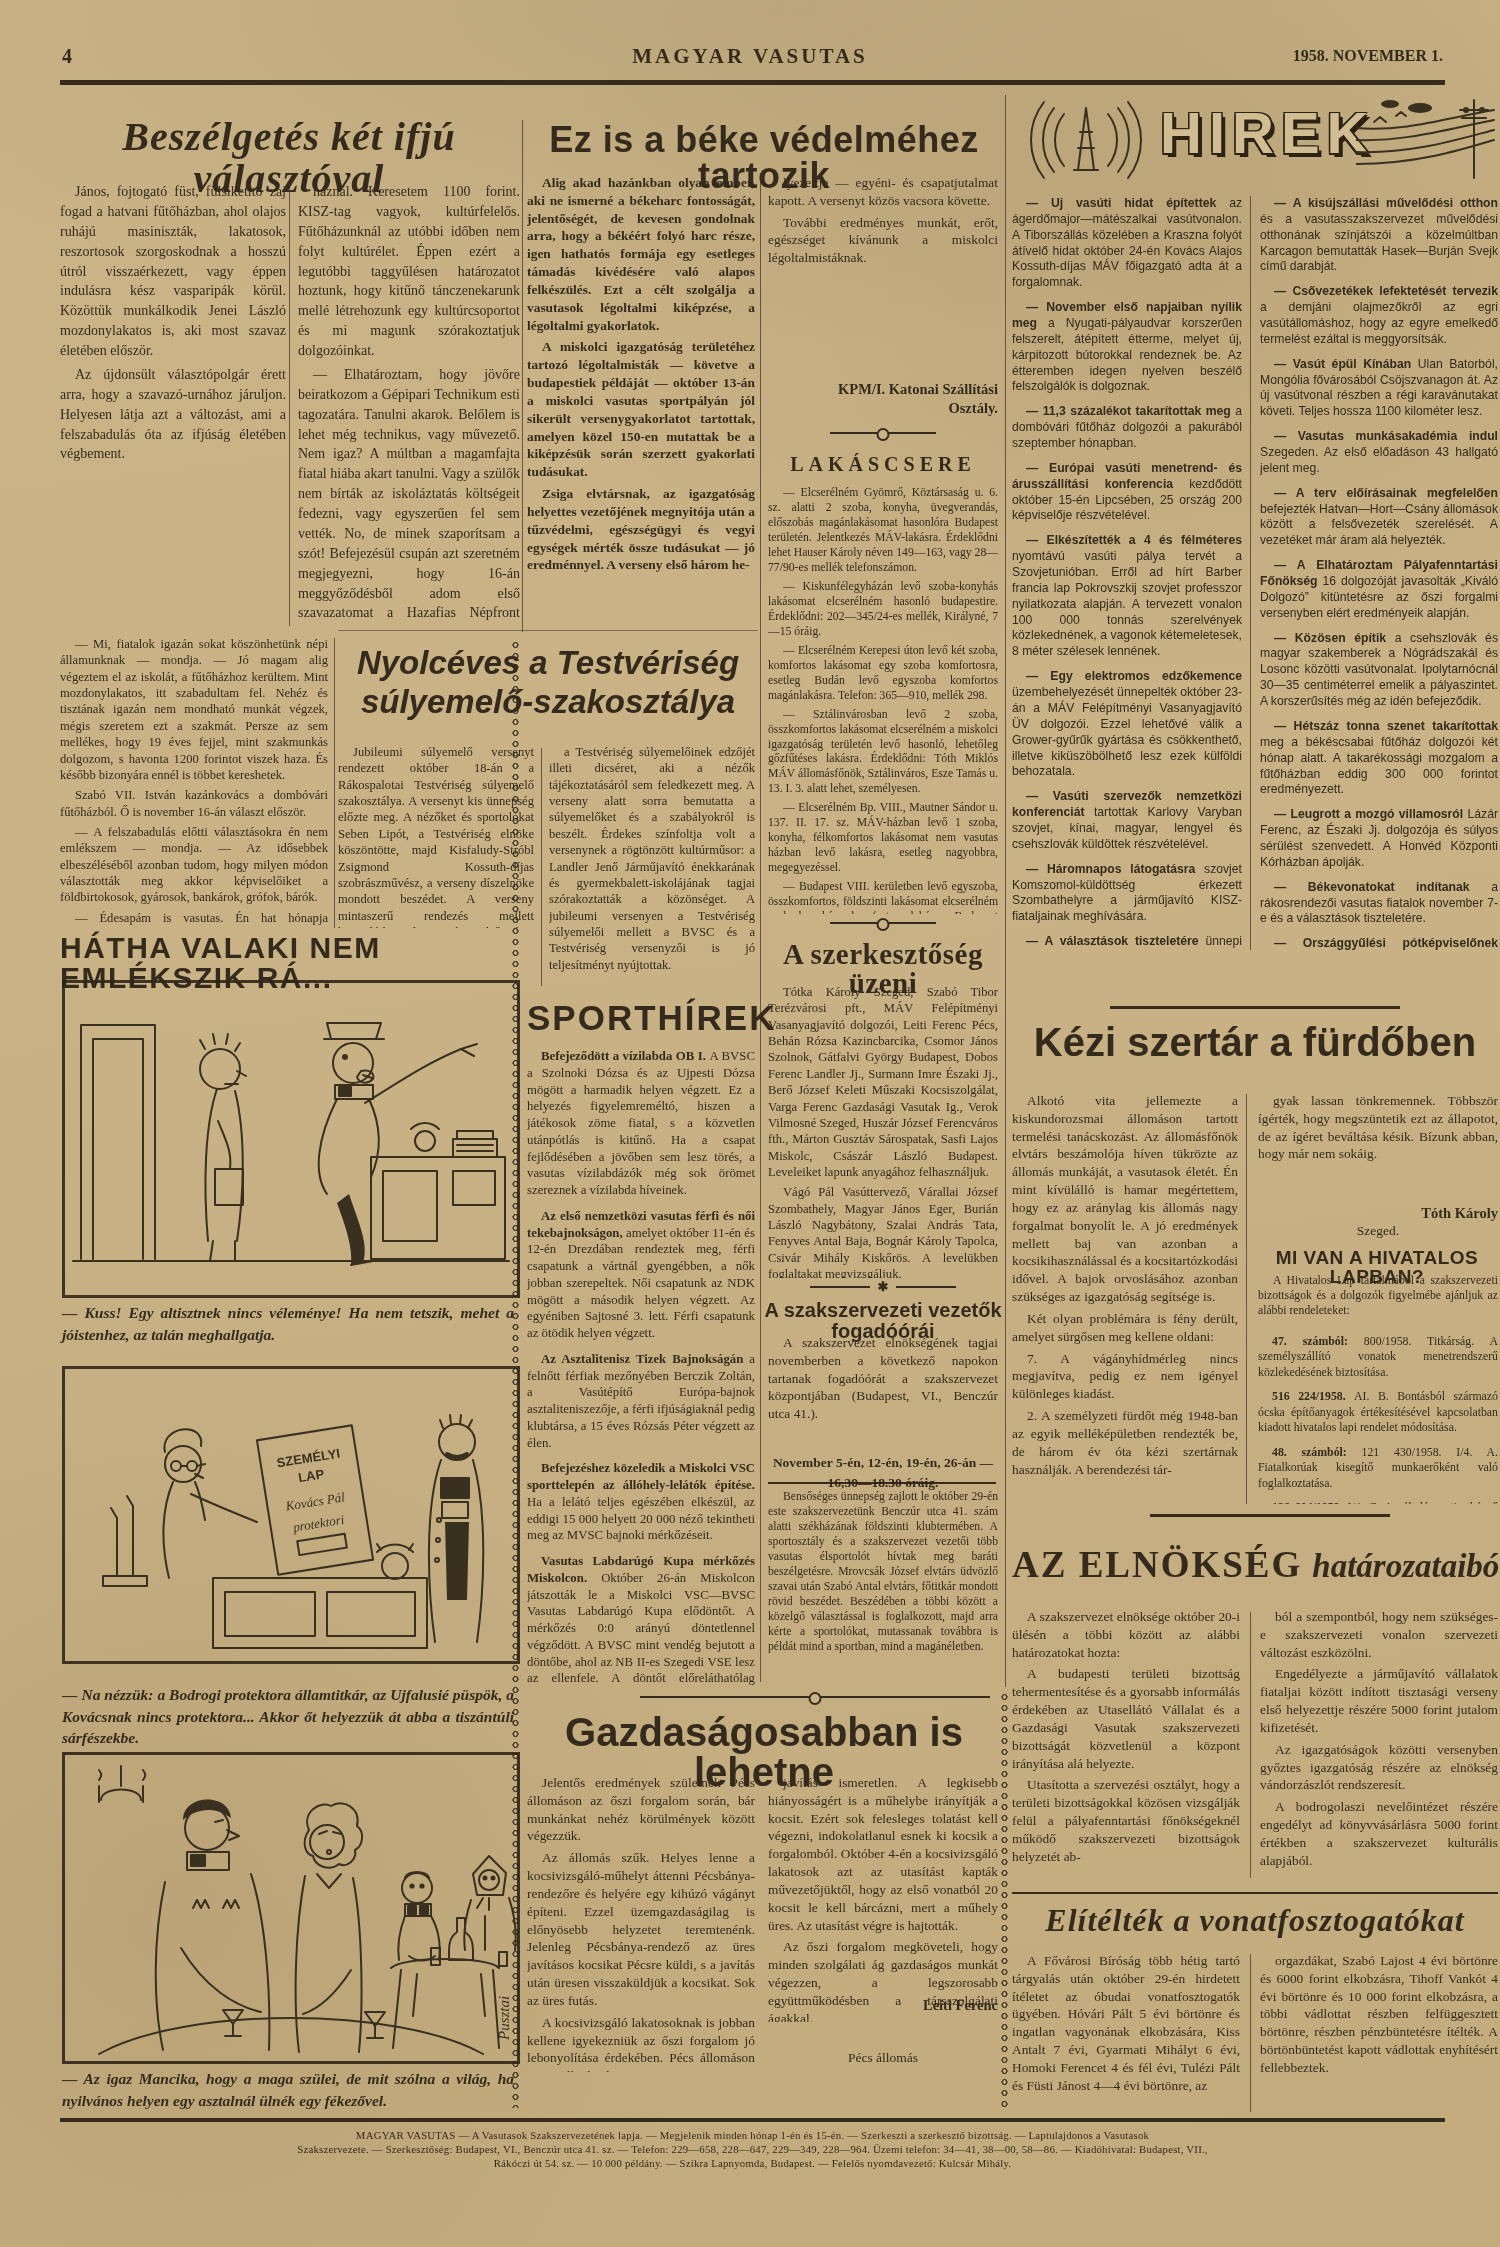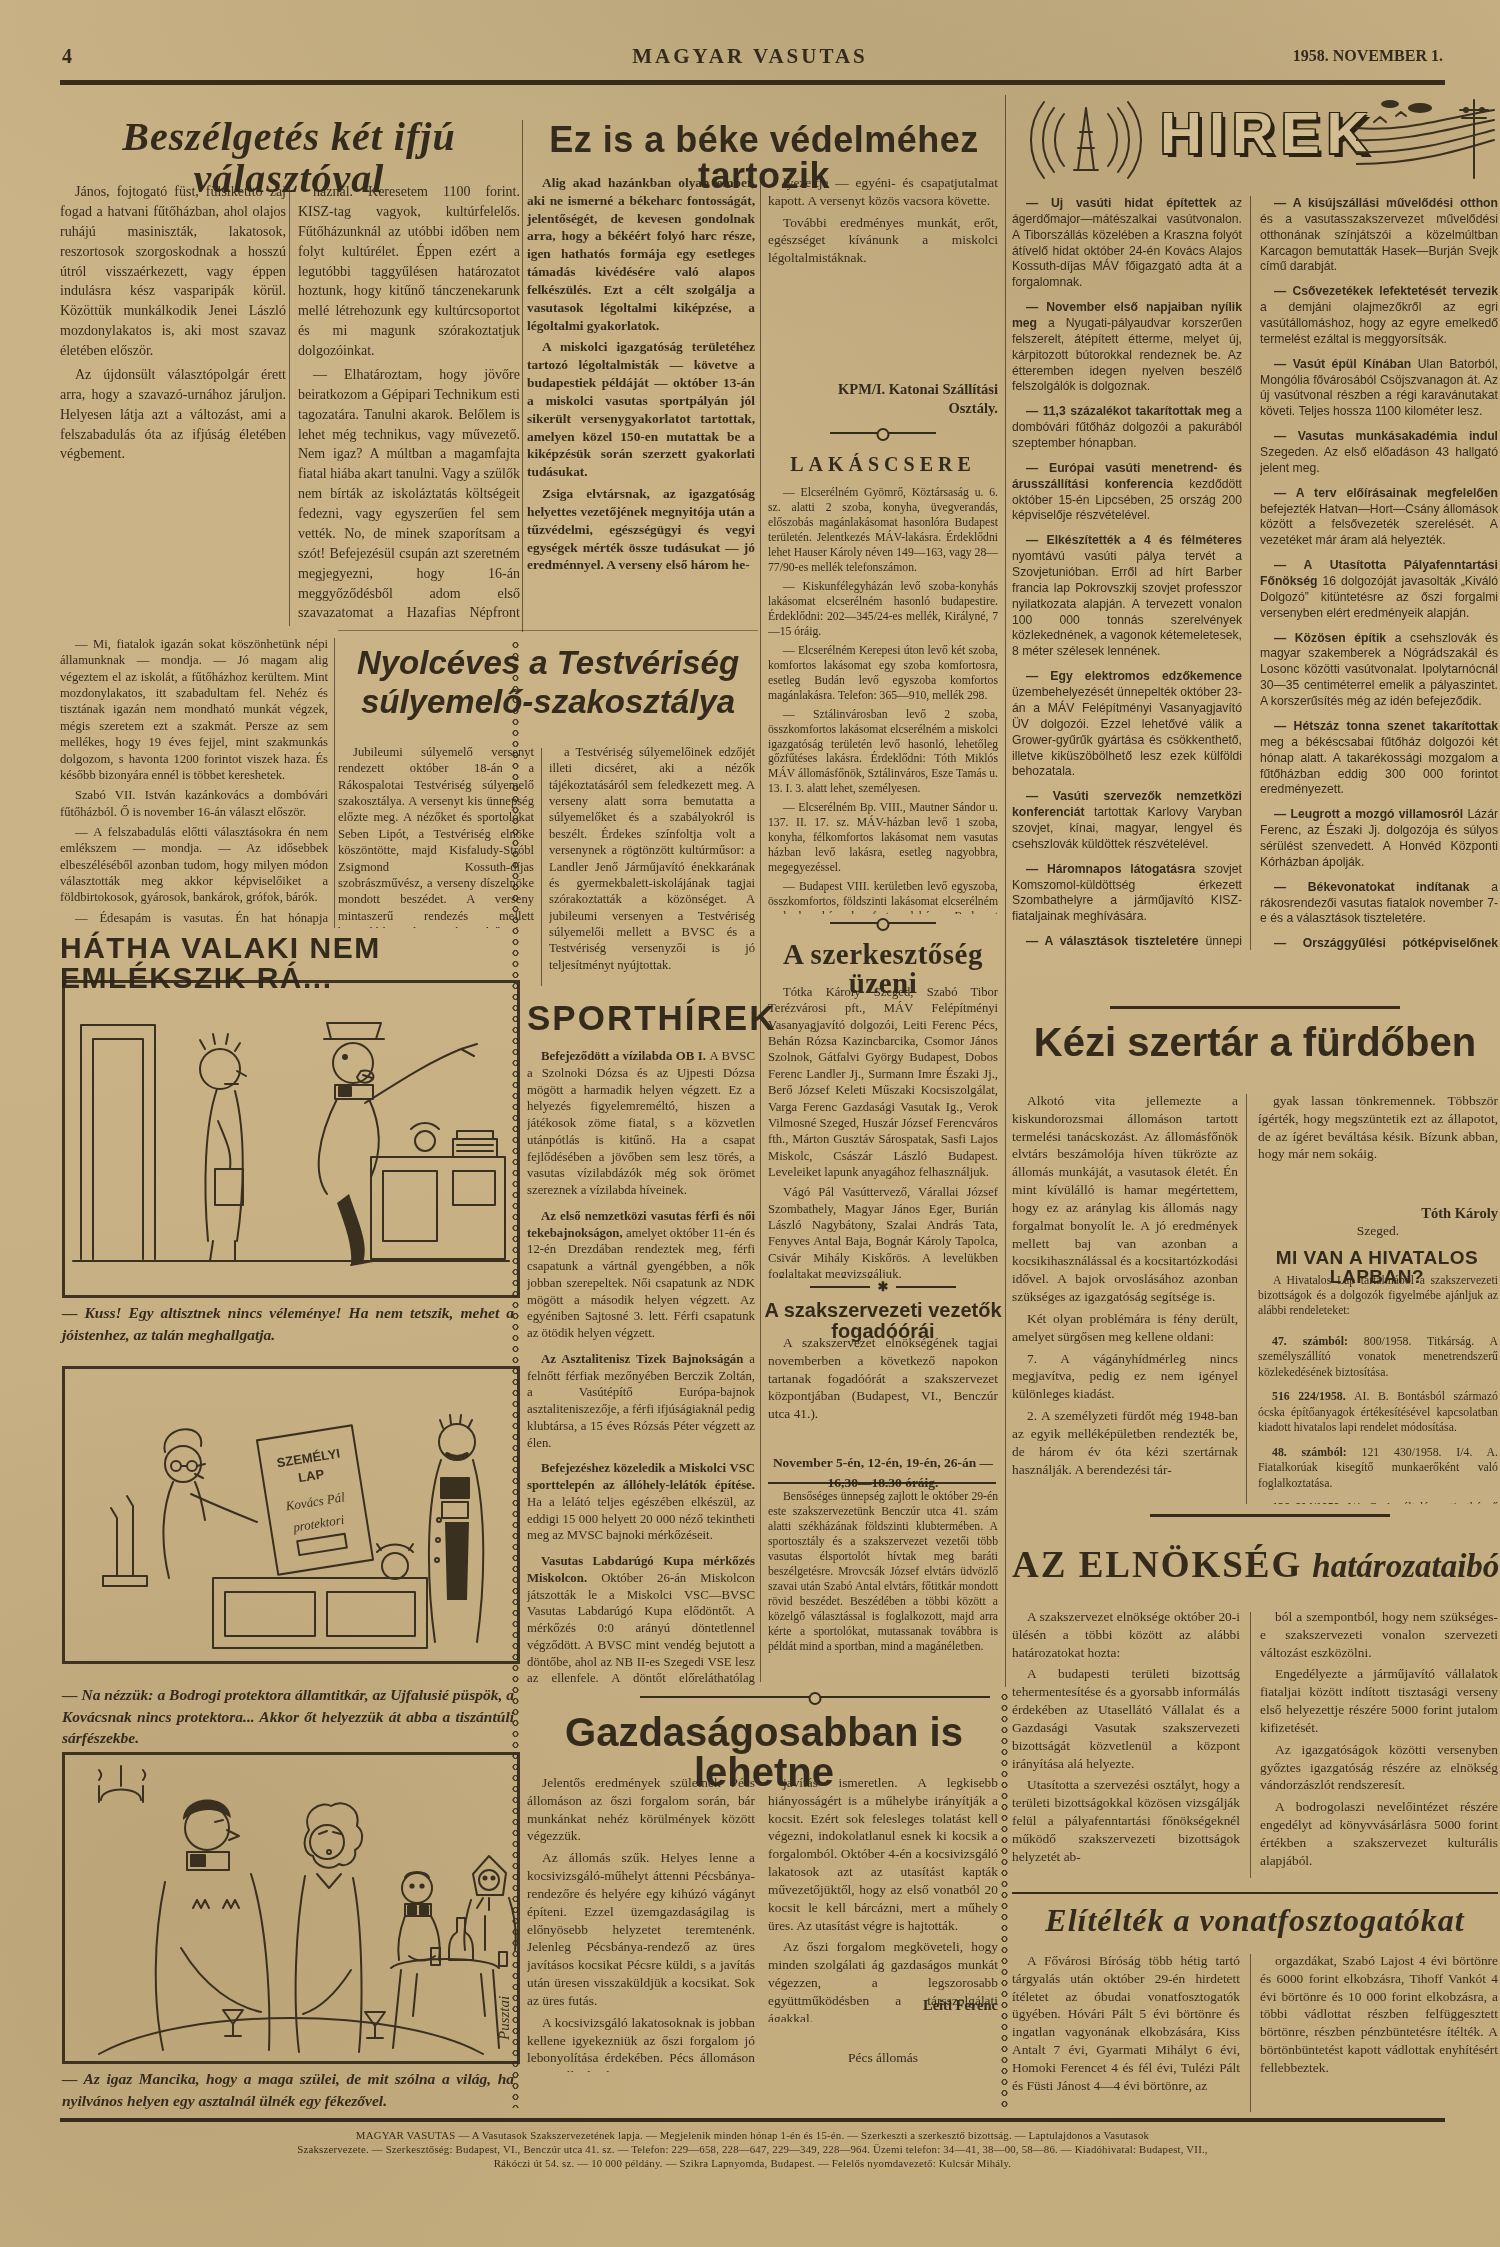--- a/index.html
+++ b/index.html
@@ -349,21 +349,21 @@
       <p><b>— Vasúti szervezők nemzetközi konferenciát </b>tartottak Karlovy Varyban szovjet, kínai, magyar, lengyel és csehszlovák küldöttek részvételével.</p>
       <p><b>— Háromnapos látogatásra </b>szovjet Komszomol-küldöttség érkezett Szombathelyre a járműjavító KISZ-fiataljainak meghívására.</p>
       <p><b>— A választások tiszteletére </b>ünnepi műszakot tartanak november 1—20 között a Szombathelyi Járműjavító dolgozói.</p>
     </div>
   <div class="abs briefs sans-briefs" style="left:1260px;top:196px;width:238px;height:756px;">
       <p><b>— A kisújszállási művelődési otthon </b>és a vasutasszakszervezet művelődési otthonának színjátszói a közelmúltban Karcagon bemutatták Hasek—Burján Svejk című darabját.</p>
       <p><b>— Csővezetékek lefektetését tervezik </b>a demjáni olajmezőkről az egri vasútállomáshoz, hogy az egyre emelkedő termelést ezáltal is meggyorsítsák.</p>
       <p><b>— Vasút épül Kínában </b>Ulan Batorból, Mongólia fővárosából Csöjszvanagon át. Az új vasútvonal részben a régi karavánutakat követi. Teljes hossza 1100 kilométer lesz.</p>
       <p><b>— Vasutas munkásakadémia indul </b>Szegeden. Az első előadáson 43 hallgató jelent meg.</p>
       <p><b>— A terv előírásainak megfelelően </b>befejezték Hatvan—Hort—Csány állomások között a felsővezeték szerelését. A vezetéket már áram alá helyezték.</p>
-      <p><b>— A Utasította Pályafenntartási Főnökség </b>16 dolgozóját javasolták „Kiváló Dolgozó” kitüntetésre az őszi forgalmi versenyben elért eredményeik alapján.</p>
+      <p><b>— A Elhatároztam Pályafenntartási Főnökség </b>16 dolgozóját javasolták „Kiváló Dolgozó” kitüntetésre az őszi forgalmi versenyben elért eredményeik alapján.</p>
       <p><b>— Közösen építik </b>a csehszlovák és magyar szakemberek a Nógrádszakál és Losonc közötti vasútvonalat. Ipolytarnócnál 30—35 centiméterrel emelik a pályaszintet. A korszerűsítés még az idén befejeződik.</p>
       <p><b>— Hétszáz tonna szenet takarítottak </b>meg a békéscsabai fűtőház dolgozói két hónap alatt. A takarékossági mozgalom a fűtőházban eddig 300 000 forintot eredményezett.</p>
       <p><b>— Leugrott a mozgó villamosról </b>Lázár Ferenc, az Északi Jj. dolgozója és súlyos sérülést szenvedett. A Honvéd Központi Kórházban ápolják.</p>
       <p><b>— Békevonatokat indítanak </b>a rákosrendezői vasutas fiatalok november 7-e és a választások tiszteletére.</p>
       <p><b>— Országgyűlési pótképviselőnek jelölték </b>a dombóvári fűtőház főnökét.</p>
     </div>
 
   <div class="hrule" style="left:1110px;top:1006px;width:290px;height:3px;"></div>
   <div class="abs h-big-sans" style="left:1012px;top:1022px;width:486px;">Kézi szertár a fürdőben</div>
   <div class="abs bt" style="left:1012px;top:1092px;width:226px;height:416px;">

